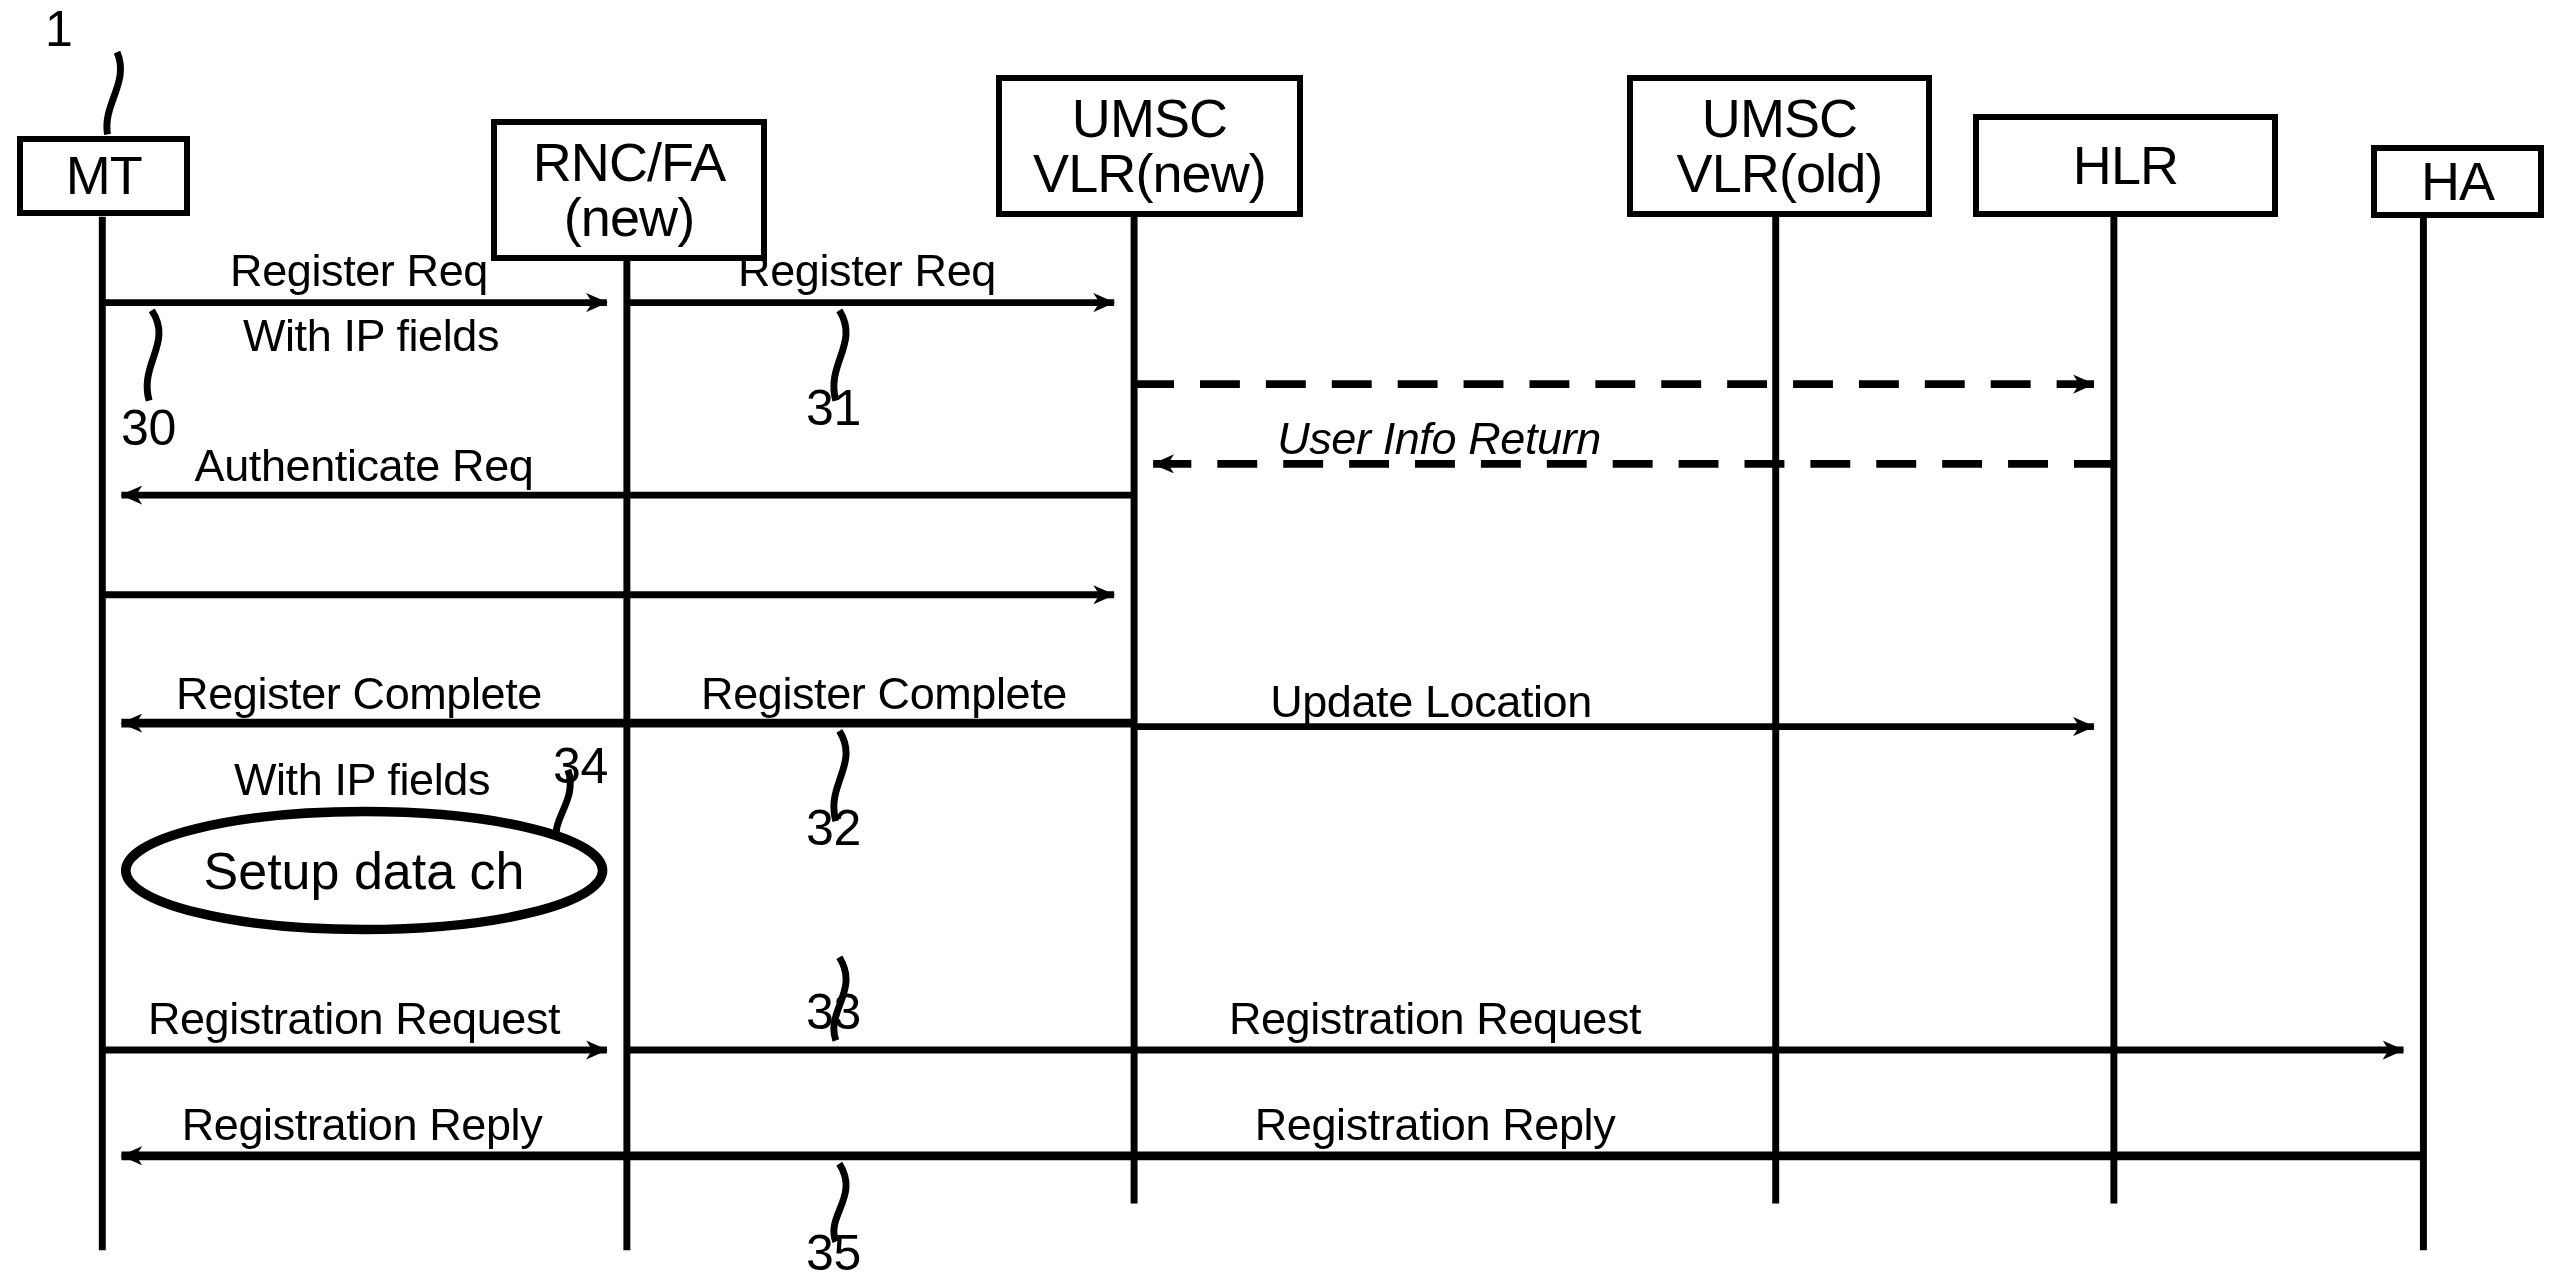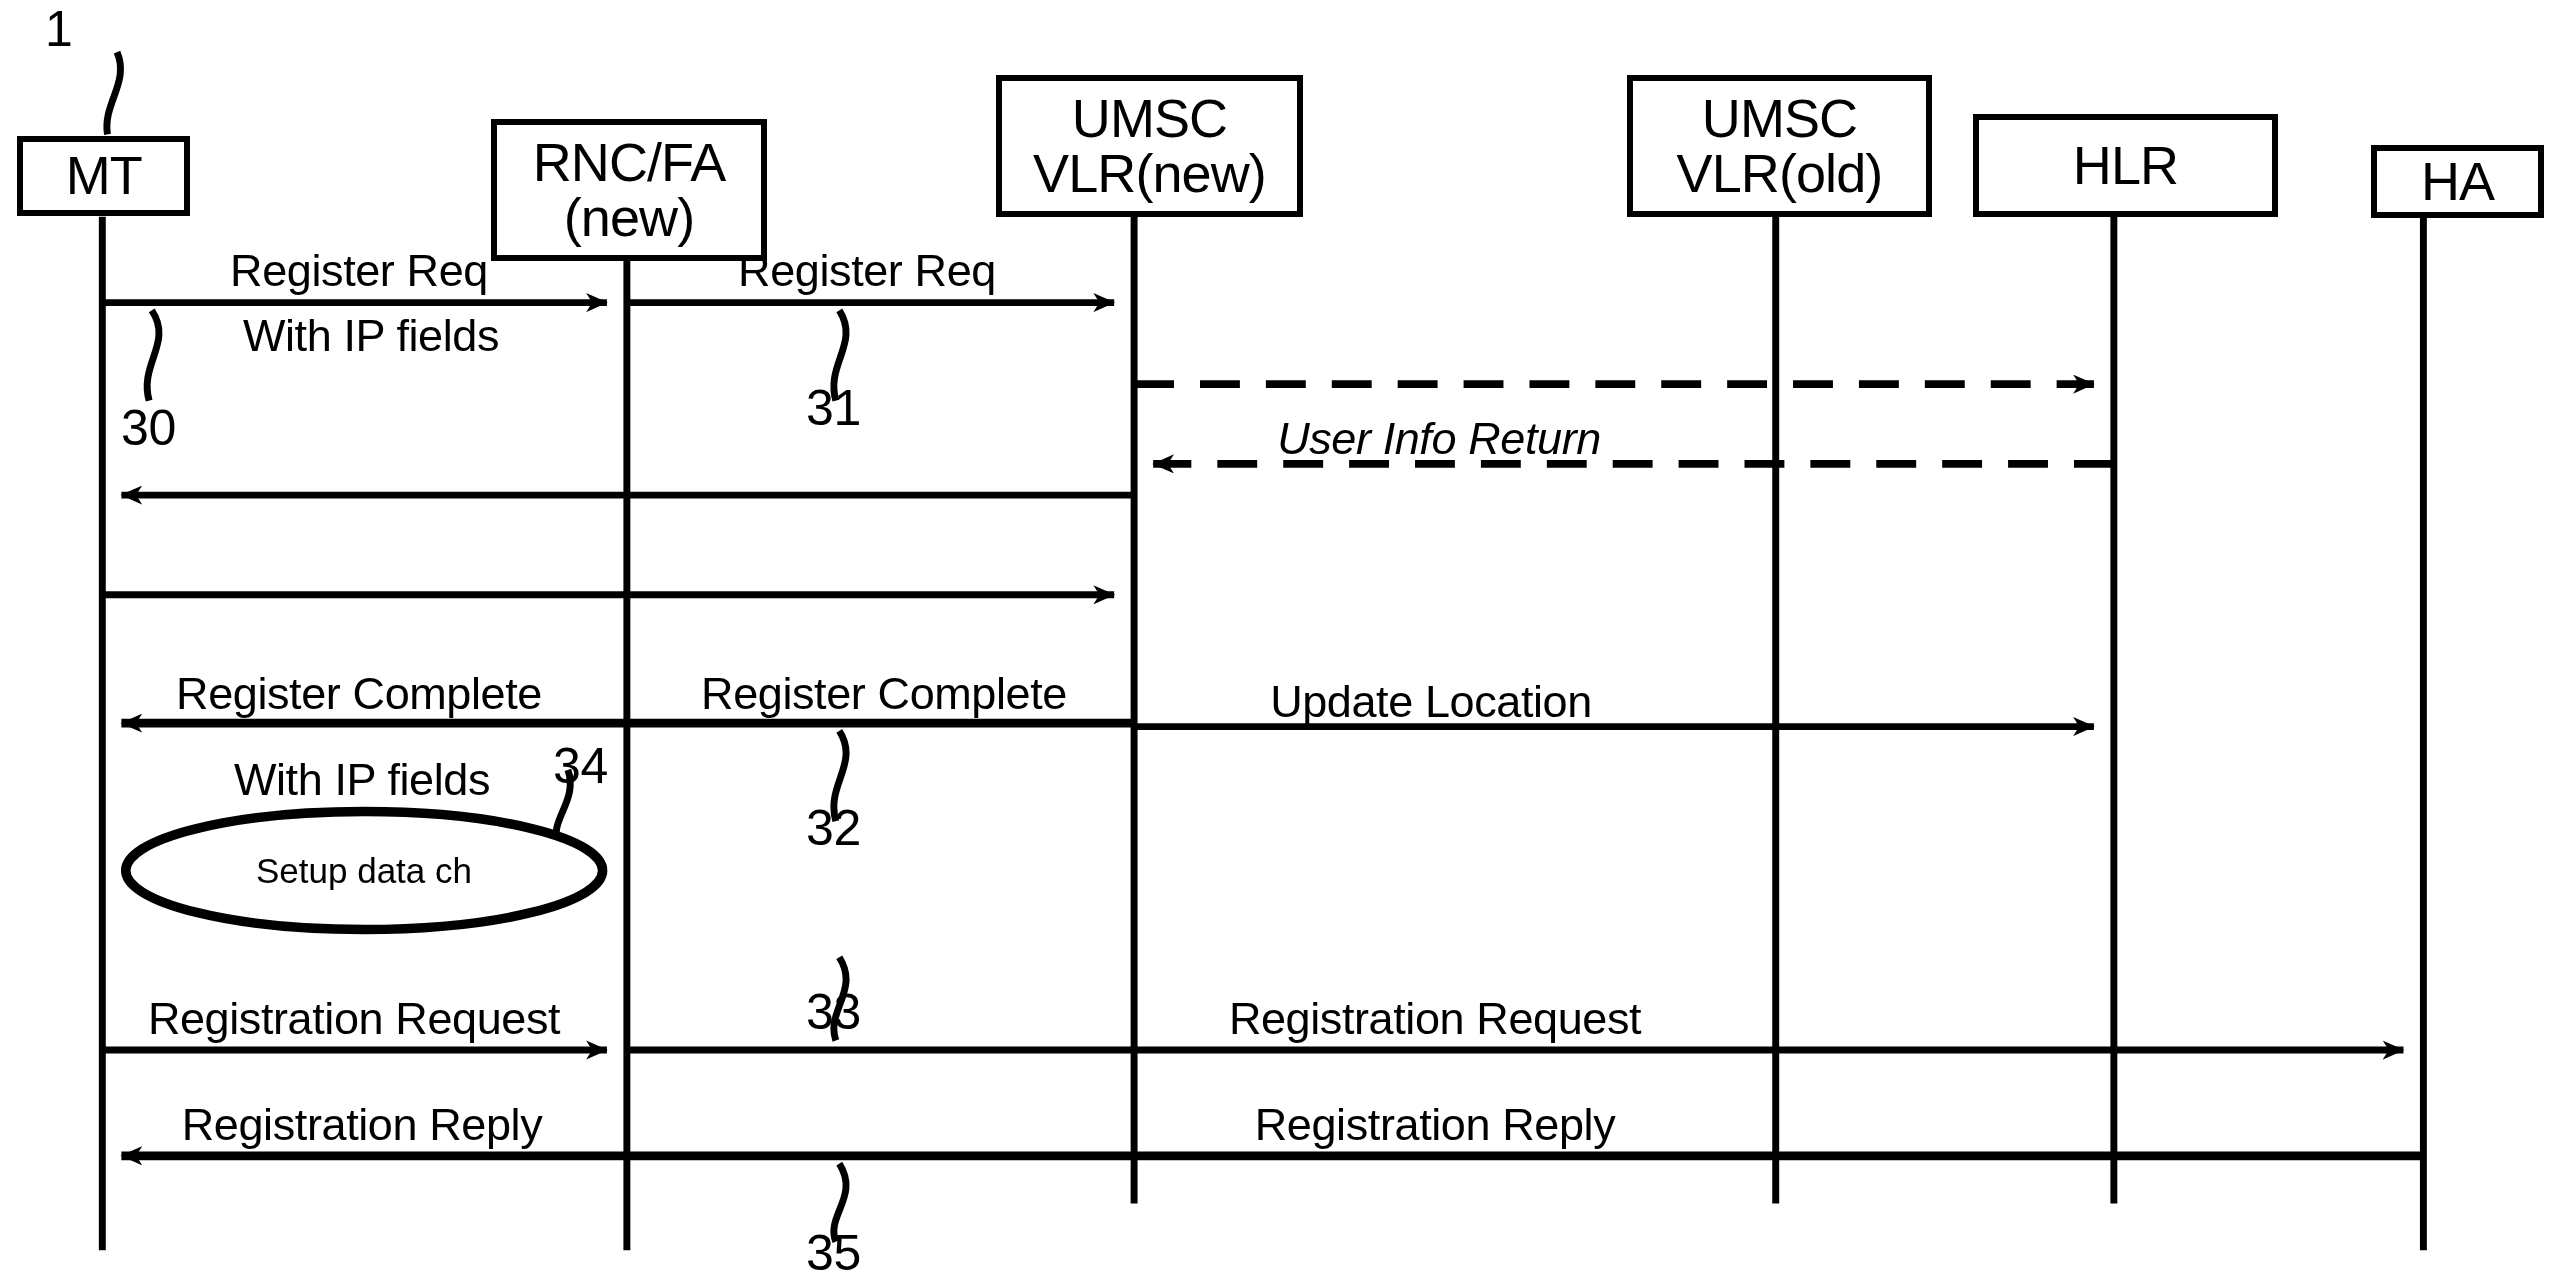--- a/index.html
+++ b/index.html
@@ -6,21 +6,21 @@
   body{font-family:"Liberation Sans",sans-serif;color:#000;}
   #canvas{position:relative;width:2576px;height:1285px;background:#fff;overflow:hidden;}
   #svgroot{position:absolute;left:0;top:0;width:2576px;height:1285px;}
   .nodebox{position:absolute;border:6px solid #000;background:#fff;
            display:flex;align-items:center;justify-content:center;
            text-align:center;line-height:1.02;font-size:54px;letter-spacing:-0.9px;}
   .nodebox span{display:block;}
   .msglabel{position:absolute;font-size:45px;white-space:nowrap;letter-spacing:-0.4px;}
   .msglabel.ctr{transform:translateX(-50%);}
   .refnum{position:absolute;font-size:50px;white-space:nowrap;letter-spacing:-0.4px;}
-  .ovaltext{position:absolute;font-size:35px;white-space:nowrap;transform:translate(-50%,-50%);}
+  .ovaltext{position:absolute;font-size:52px;white-space:nowrap;transform:translate(-50%,-50%);}
 </style>
 </head>
 <body>
 
 <div id="canvas">
 
   <svg id="svgroot" viewBox="0 0 2971 1482">
     <defs>
       <marker id="ah" markerWidth="26" markerHeight="22" refX="24" refY="11" orient="auto" markerUnits="userSpaceOnUse">
         <path d="M0,0 L25,11 L0,22 L7,11 Z" fill="#000"></path>
@@ -114,20 +114,21 @@
   </div>
 
   <div class="msglabel ctr" style="left:359px; top:245px;">Register Req</div>
   <div class="msglabel ctr" style="left:371px; top:310px;">With IP fields</div>
 
   <div class="msglabel ctr" style="left:867px; top:245px;">Register Req</div>
 
 
   <div class="msglabel ctr" style="left:1439px; top:413px;font-style:italic;">User Info Return</div>
 
+  <div class="msglabel ctr" style="left:364px; top:440px;">Authenticate Req</div>
 
 
   <div class="msglabel ctr" style="left:359px; top:668px;">Register Complete</div>
   <div class="msglabel ctr" style="left:362px; top:754px;">With IP fields</div>
 
   <div class="msglabel ctr" style="left:884px; top:668px;">Register Complete</div>
 
   <div class="msglabel ctr" style="left:1431px; top:676px;">Update Location</div>
 
   <div class="msglabel ctr" style="left:354px; top:993px;">Registration Request</div>

